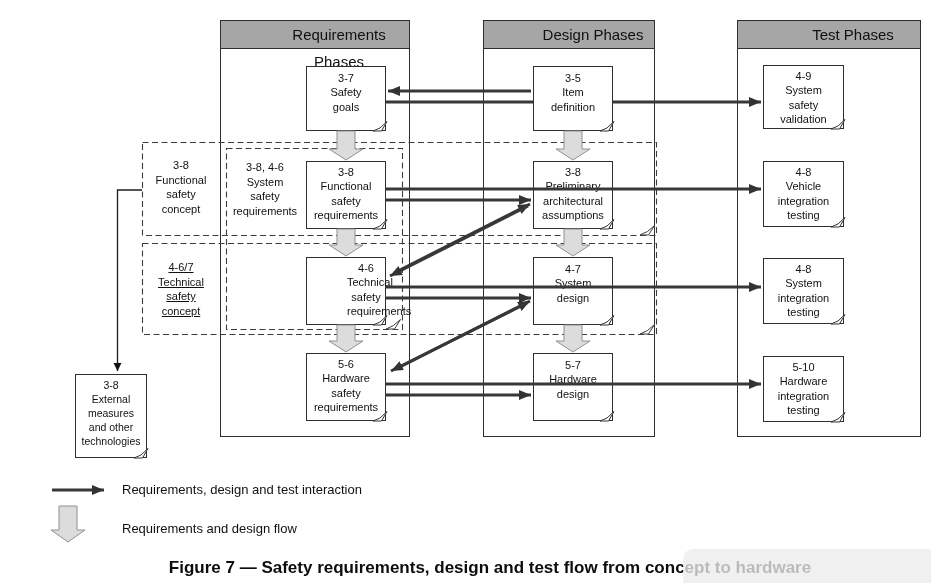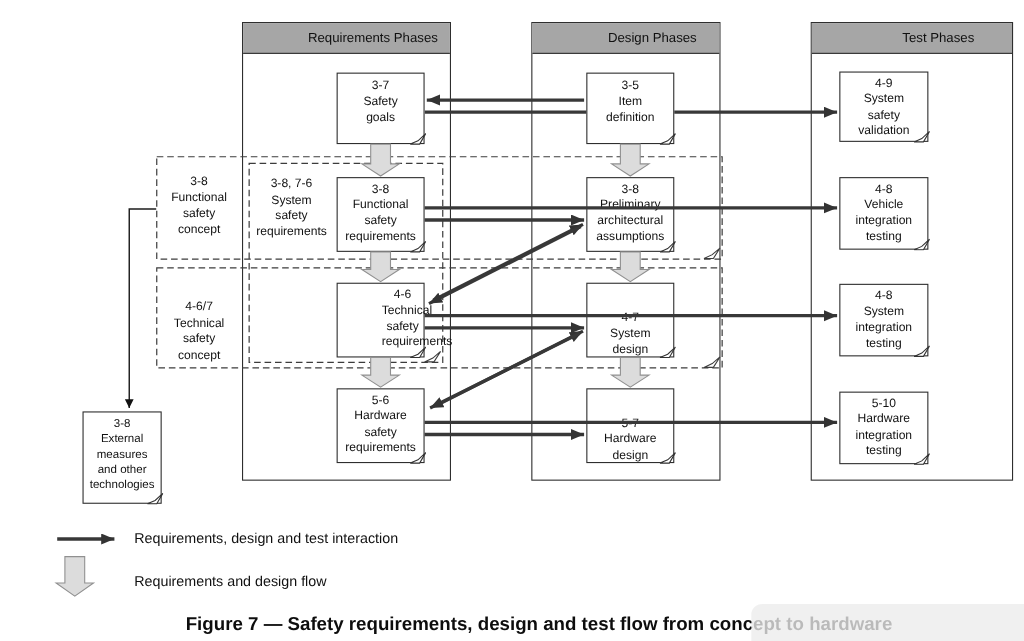--- a/index.html
+++ b/index.html
@@ -3,27 +3,27 @@
 <meta charset="utf-8">
 <style>
   html,body{margin:0;padding:0;background:#fff;}
   .stage{position:relative;width:931px;height:583px;background:#fff;
          font-family:"Liberation Sans",sans-serif;overflow:hidden;}
   .col{position:absolute;top:20px;height:417px;border:1px solid #2e2e2e;background:#fff;box-sizing:border-box;}
   #col-req{left:220px;width:190px;}
   #col-design{left:483px;width:172px;}
   #col-test{left:737px;width:184px;}
   .col-header{height:27px;line-height:27px;text-align:center;background:#a6a6a6;
-              border-bottom:1px solid #2e2e2e;font-size:12px;color:#101010;padding-left:48px;}
+              border-bottom:1px solid #2e2e2e;font-size:15px;color:#101010;padding-left:48px;}
   svg.layer{position:absolute;left:0;top:0;pointer-events:none;}
   .docbox{position:absolute;background:#fff;border:1px solid #2e2e2e;box-sizing:border-box;
           text-align:center;font-size:11px;line-height:14.3px;color:#111;
           white-space:pre-line;padding-top:3px;}
   .pad6{padding-top:4px;}
-  .pad8{padding-top:24px;}
+  .pad8{padding-top:4px;}
   .small{font-size:10.5px;line-height:14px;}
   .fold{position:absolute;right:-3px;bottom:-2px;}
   .glabel{position:absolute;text-align:center;font-size:11px;line-height:14.5px;color:#111;white-space:pre-line;background:transparent;}
   .legend-label{position:absolute;font-size:13px;color:#101010;}
   .caption{position:absolute;left:90px;top:558px;width:800px;text-align:center;
            font-weight:bold;font-size:17px;color:#0d0d0d;}
   .caption-overlay{position:absolute;left:683px;top:549px;width:248px;height:34px;
            background:rgba(236,236,236,0.78);border-radius:10px 0 0 0;}
   .gdash{fill:none;stroke:#3c3c3c;stroke-width:1.1;stroke-dasharray:6 3.5;}
   .flap{fill:#fff;stroke:#3c3c3c;stroke-width:1;}
@@ -142,25 +142,25 @@
 measures
 and other
 technologies</span><svg class="fold" width="16" height="13" viewBox="0 0 16 13">
         <path d="M1,12 L9.5,12 L15,2.5 L8,9 Z" fill="#fff" stroke="#333" stroke-width="1"></path>
       </svg></div>
 
   <div class="glabel" style="left:143px;top:158px;width:76px;">3-8
 Functional
 safety
 concept</div>
-  <div class="glabel" style="left:143px;top:272px;width:76px;">4-6/7
+  <div class="glabel" style="left:143px;top:260px;width:76px;text-decoration:underline;">4-6/7
 Technical
 safety
 concept</div>
-  <div class="glabel" style="left:225px;top:160px;width:80px;">3-8, 7-6
+  <div class="glabel" style="left:225px;top:160px;width:80px;">3-8, 4-6
 System
 safety
 requirements</div>
 
   <svg class="layer" width="931" height="583">
     <defs>
       <marker id="ah-o" markerUnits="userSpaceOnUse" markerWidth="14" markerHeight="12" refX="12" refY="5" orient="auto">
         <path d="M0,0 L12,5 L0,10 Z" fill="#333"></path>
       </marker>
     </defs>

